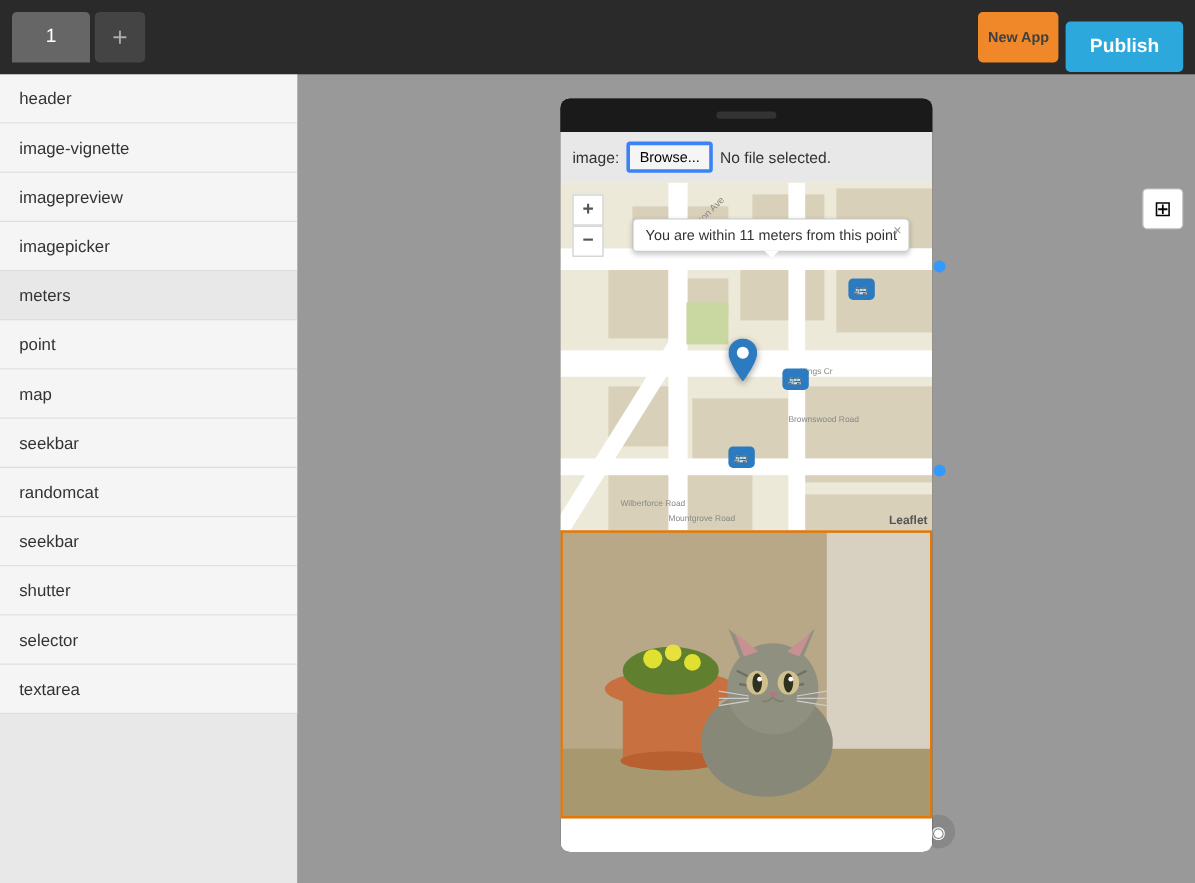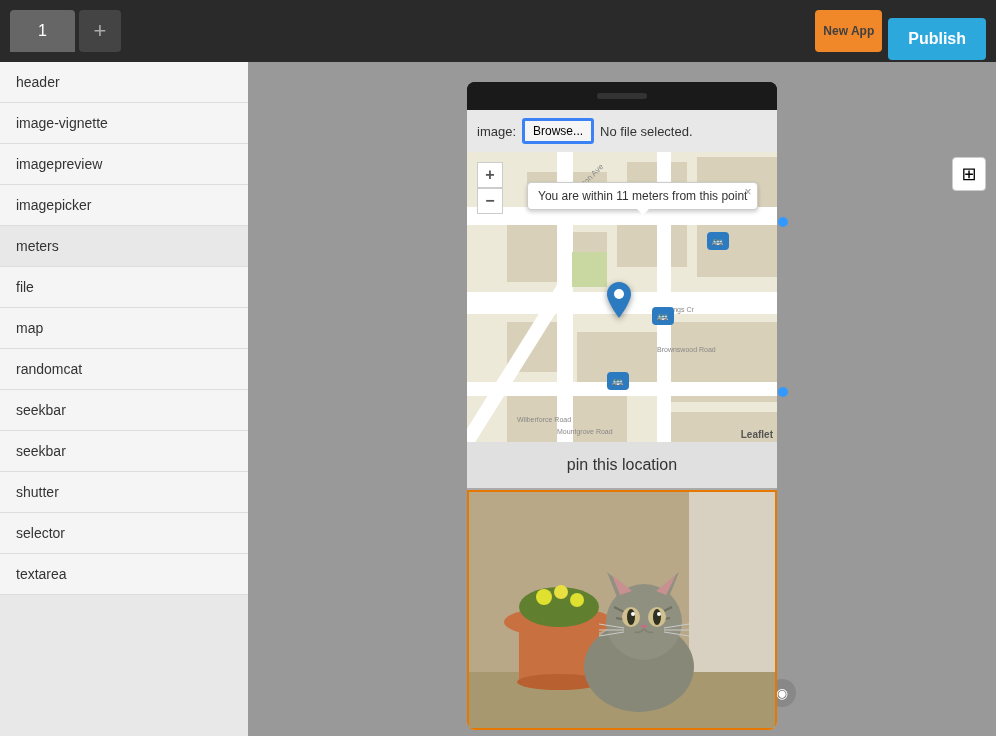--- a/index.html
+++ b/index.html
@@ -318,24 +318,24 @@
 </div>
 
 <div id="main">
 
   <div id="sidebar">
     <div class="sidebar-item">header</div>
     <div class="sidebar-item">image-vignette</div>
     <div class="sidebar-item">imagepreview</div>
     <div class="sidebar-item">imagepicker</div>
     <div class="sidebar-item active">meters</div>
-    <div class="sidebar-item">file</div>
+    <div class="sidebar-item">point</div>
     <div class="sidebar-item">map</div>
+    <div class="sidebar-item">seekbar</div>
     <div class="sidebar-item">randomcat</div>
-    <div class="sidebar-item">seekbar</div>
     <div class="sidebar-item">seekbar</div>
     <div class="sidebar-item">shutter</div>
     <div class="sidebar-item">selector</div>
     <div class="sidebar-item">textarea</div>
   </div>
 
   <div id="canvas">
 
     <div style="position:absolute; left:235px; top:155px;">
       <div class="connector-dot" style="background:#3399ff;"></div>
@@ -435,21 +435,20 @@
             </svg>
           </div>
 
           <div class="map-bus" style="top:155px; left:185px;">🚌</div>
           <div class="map-bus" style="top:220px; left:140px;">🚌</div>
           <div class="map-bus" style="top:80px; left:240px;">🚌</div>
 
           <div class="leaflet-attr">Leaflet</div>
         </div>
 
-        <div class="pin-location-btn">pin this location</div>
 
         <div class="cat-image-area">
           <svg width="310" height="240" viewBox="0 0 310 240">
 
             <rect width="310" height="240" fill="#b8a888"></rect>
 
             <rect x="220" y="0" width="90" height="240" fill="#d8d0c0"></rect>
 
             <rect x="0" y="180" width="310" height="60" fill="#a89870"></rect>
 

